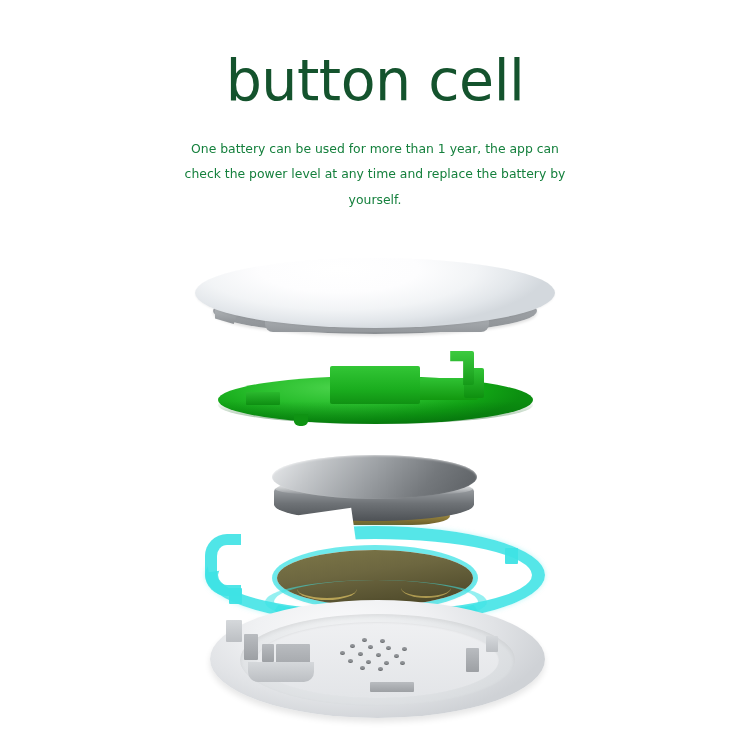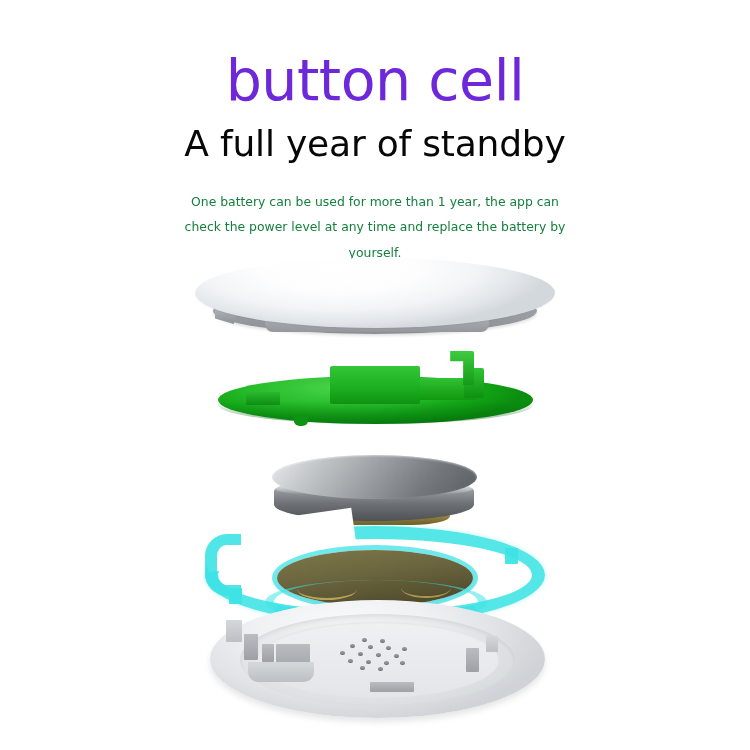--- a/index.html
+++ b/index.html
@@ -24,21 +24,21 @@
     text-align: center;
   }
   .title {
     margin: 0;
     padding-top: 52px;
     font-family: "DejaVu Sans", "Liberation Sans", sans-serif;
     font-size: 57px;
     font-weight: 400;
     line-height: 1.0;
     letter-spacing: -0.5px;
-    color: #6d28d9;
+    color: #14532d;
   }
   .subtitle {
     margin: 0;
     padding-top: 17px;
     font-family: "DejaVu Sans", "Liberation Sans", sans-serif;
     font-size: 36px;
     font-weight: 400;
     line-height: 1.0;
     letter-spacing: -0.2px;
     color: #070707;
@@ -333,21 +333,20 @@
     border-radius: 1px;
   }
 </style>
 </head>
 <body>
 
 <div class="page">
 
   <div class="text-block">
     <h1 class="title">button cell</h1>
-    <h2 class="subtitle">A full year of standby</h2>
     <p class="desc">
       <span>One battery can be used for more than 1 year, the app can check the</span>
       <span>power level at any time and replace the battery by yourself.</span>
     </p>
   </div>
 
   <div class="diagram">
 
     <div class="layer cover">
       <div class="cover-rim"></div>

